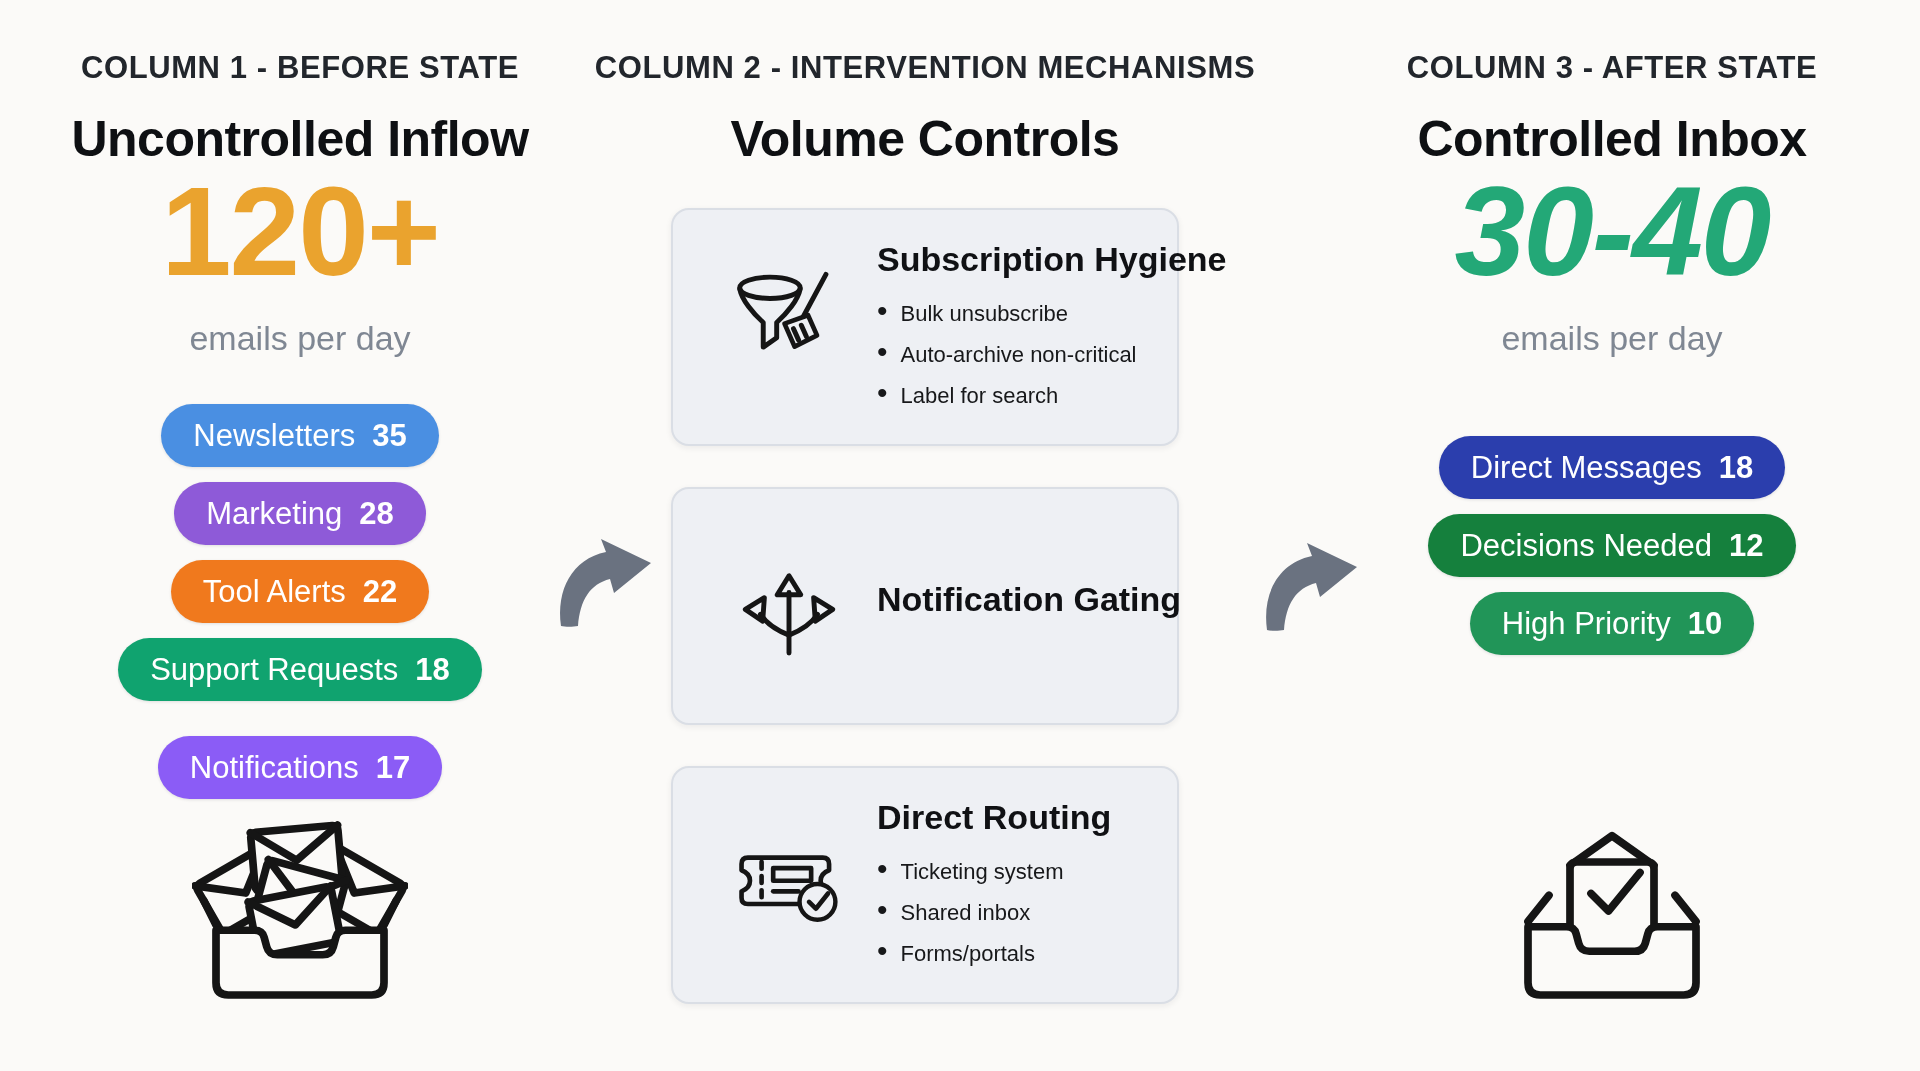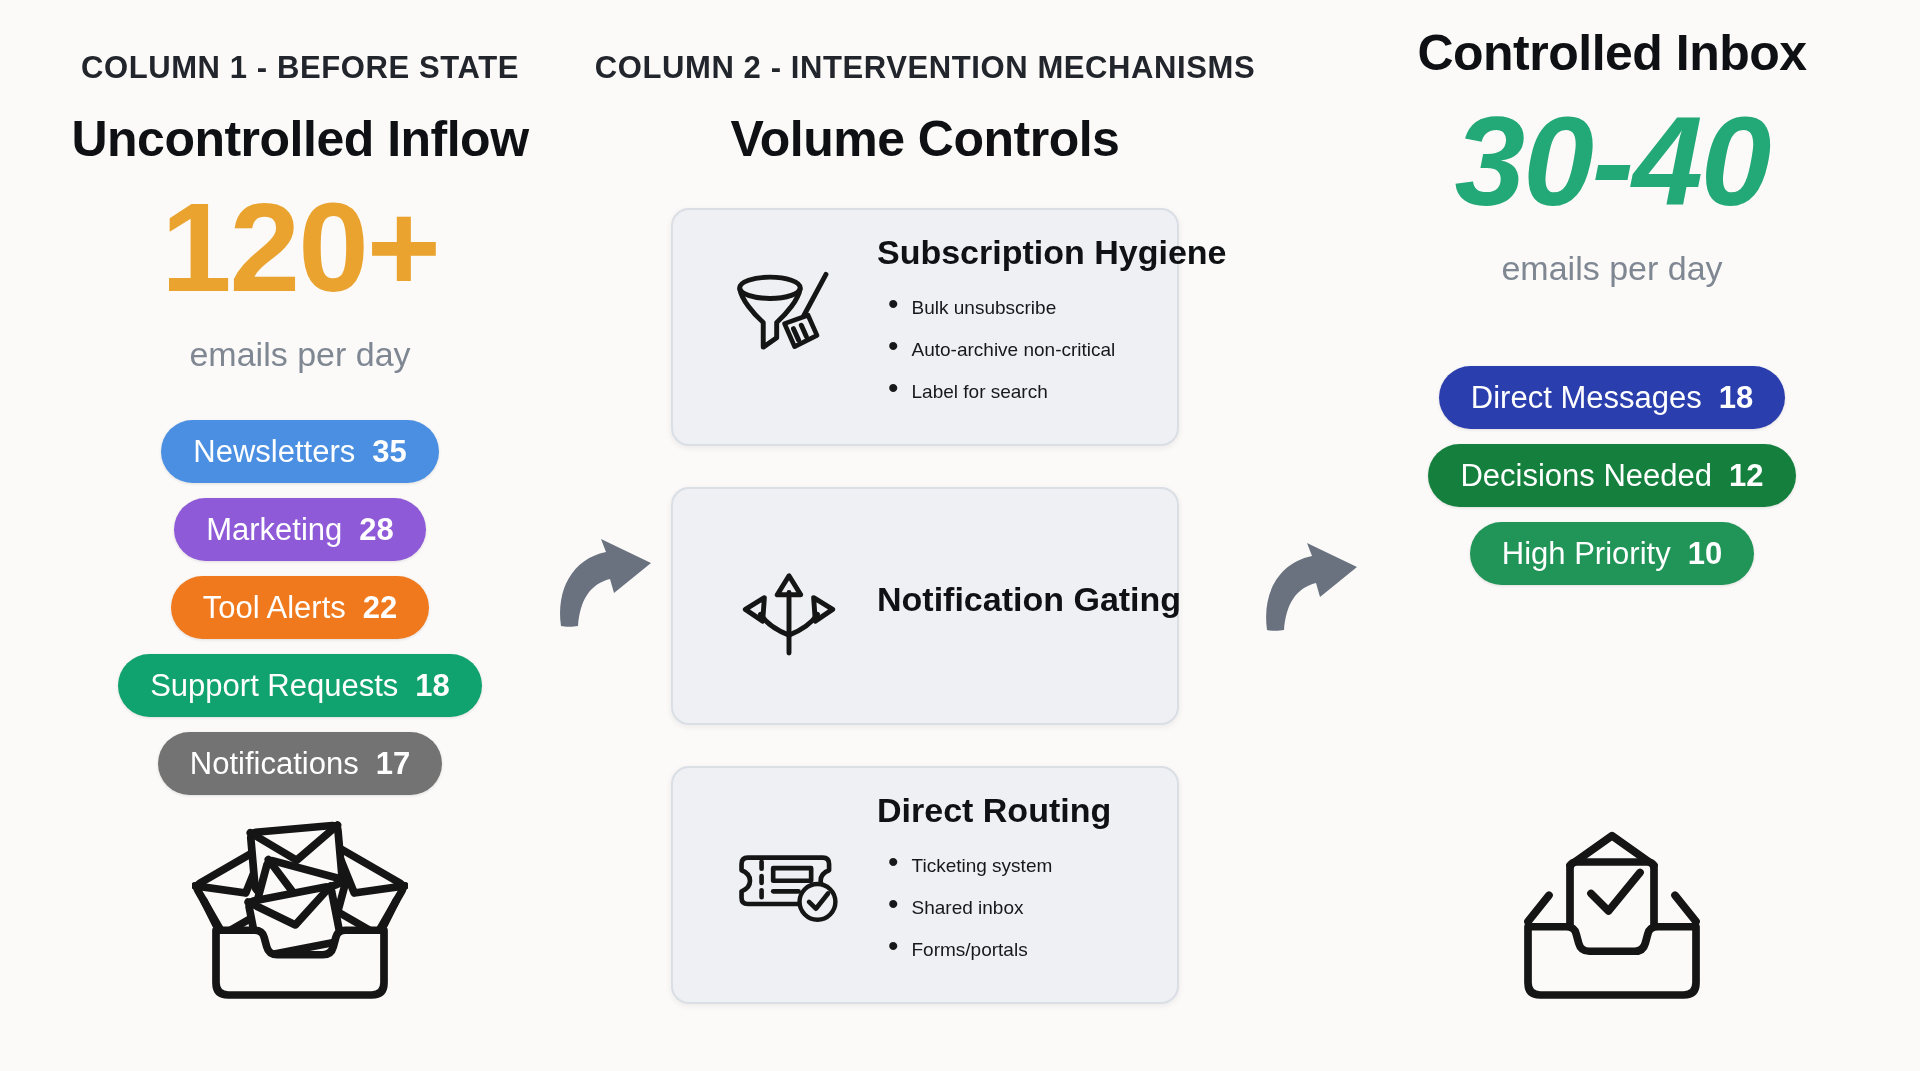--- a/index.html
+++ b/index.html
@@ -18,21 +18,21 @@
 
   .eyebrow {
     margin-top:50px; font-size:31px; font-weight:700;
     color:#22262C; letter-spacing:0.6px; white-space:nowrap;
   }
   .col-title {
     margin-top:24px; font-size:50px; font-weight:700; color:#0E1013;
     letter-spacing:-0.5px; white-space:nowrap;
   }
   .metric {
-    margin-top:16px; font-size:127px; font-weight:700; line-height:1;
+    font-size:127px; font-weight:700; line-height:1;
     letter-spacing:-2px;
   }
   .metric-caption { margin-top:24px; font-size:34px; color:#7F8793; }
 
   .pill-stack { display:flex; flex-direction:column; align-items:center; gap:15px; }
   #col-before .pill-stack { margin-top:46px; }
   #col-after  .pill-stack { margin-top:78px; }
   .pill {
     display:inline-flex; align-items:center; gap:17px;
     height:63px; padding:0 32px; border-radius:34px;
@@ -46,21 +46,21 @@
   .card {
     width:508px; height:238px; box-sizing:border-box;
     background:#EEF0F4; border:2px solid #DADEE5; border-radius:18px;
     box-shadow:0 2px 6px rgba(30,35,48,0.07);
     display:flex; align-items:center; padding-left:52px;
   }
   .card-icon { flex:0 0 128px; display:flex; justify-content:center; align-items:center; }
   .card-icon svg { width:116px; height:112px; }
   .card-body { margin-left:24px; }
   .card-title { font-size:34px; font-weight:700; color:#101114; margin-bottom:13px; white-space:nowrap; }
-  .card-bullets { list-style:none; margin:11px; padding:0; font-size:19px; color:#17181A; }
+  .card-bullets { list-style:none; margin:0; padding:0; font-size:22px; color:#17181A; }
   .card-bullets li { display:flex; align-items:baseline; line-height:38px; white-space:nowrap; }
   .card-bullets li::before { content:"\2022"; font-size:30px; margin-right:13px; }
 
   .big-icon { position:absolute; top:820px; left:50%; transform:translateX(-50%); }
   .big-icon svg { width:216px; height:196px; }
 
   .flow-arrow { position:absolute; }
   #arrow-left  { left:552px;  top:536px; }
   #arrow-right { left:1258px; top:540px; }
 
@@ -89,21 +89,21 @@
         <span class="pill-count">28</span>
       </div>
       <div class="pill" style="background: rgb(240, 121, 29);">
         <span class="pill-label">Tool Alerts</span>
         <span class="pill-count">22</span>
       </div>
       <div class="pill" style="background: rgb(16, 163, 111);">
         <span class="pill-label">Support Requests</span>
         <span class="pill-count">18</span>
       </div>
-      <div class="pill" style="background: #737373;">
+      <div class="pill" style="background: #8b5cf6; margin-top: 20px;">
         <span class="pill-label">Notifications</span>
         <span class="pill-count">17</span>
       </div>
     </div>
 
     <div class="big-icon">
       <svg viewBox="0 0 120 112" aria-hidden="true">
         <g transform="translate(28,40) rotate(-30)">
           <rect class="ink-bg" x="-23" y="-16" width="46" height="32" rx="3"></rect>
           <path class="ink" d="M-23,-16 L0,2 L23,-16"></path>
@@ -202,20 +202,21 @@
     </div>
   </section>
 
   <div class="flow-arrow" id="arrow-right">
     <svg width="104" height="92" viewBox="0 0 104 92" aria-hidden="true">
       <path d="M9,90 C4,54 20,23 54,16 L49,3 L99,27 L62,57 L58,43 C38,48 28,64 26,90 C21,91 13,91 9,90 Z" style="fill: rgb(106, 114, 128);"></path>
     </svg>
   </div>
 
   <section class="col" id="col-after">
+    <div class="eyebrow">COLUMN 3 - AFTER STATE</div>
     <div class="col-title">Controlled Inbox</div>
     <div class="metric" style="color: rgb(35, 168, 119); font-style: italic;">30-40</div>
     <div class="metric-caption">emails per day</div>
 
     <div class="pill-stack">
       <div class="pill" style="background: rgb(43, 62, 173);">
         <span class="pill-label">Direct Messages</span>
         <span class="pill-count">18</span>
       </div>
       <div class="pill" style="background: #15803d;">

